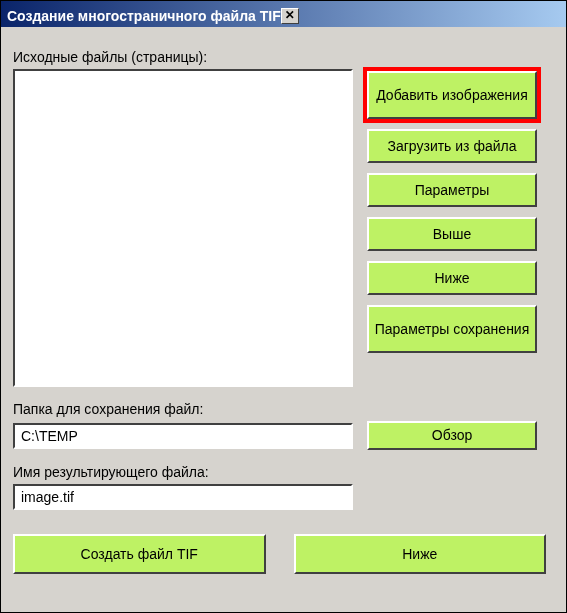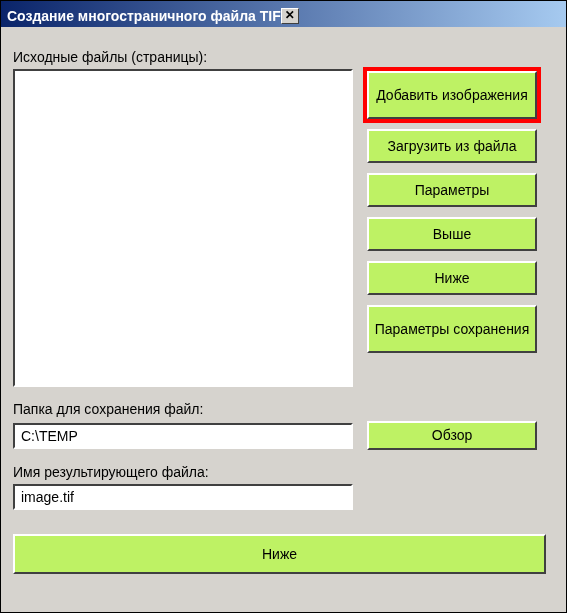--- a/index.html
+++ b/index.html
@@ -172,16 +172,17 @@
       <div class="left-part">
         <input class="textfield" type="text" value="C:\TEMP" style="">
       </div>
       <div class="btn side one-line" style="height:29px;">Обзор</div>
     </div>
 
     <div class="label">Имя результирующего файла:</div>
     <input class="textfield" type="text" value="image.tif" style="">
 
     <div class="bottom-row">
+      <div class="btn bottom">Создать файл TIF</div>
       <div class="btn bottom">Ниже</div>
     </div>
   </div>
 </div>
 
 </body></html>

